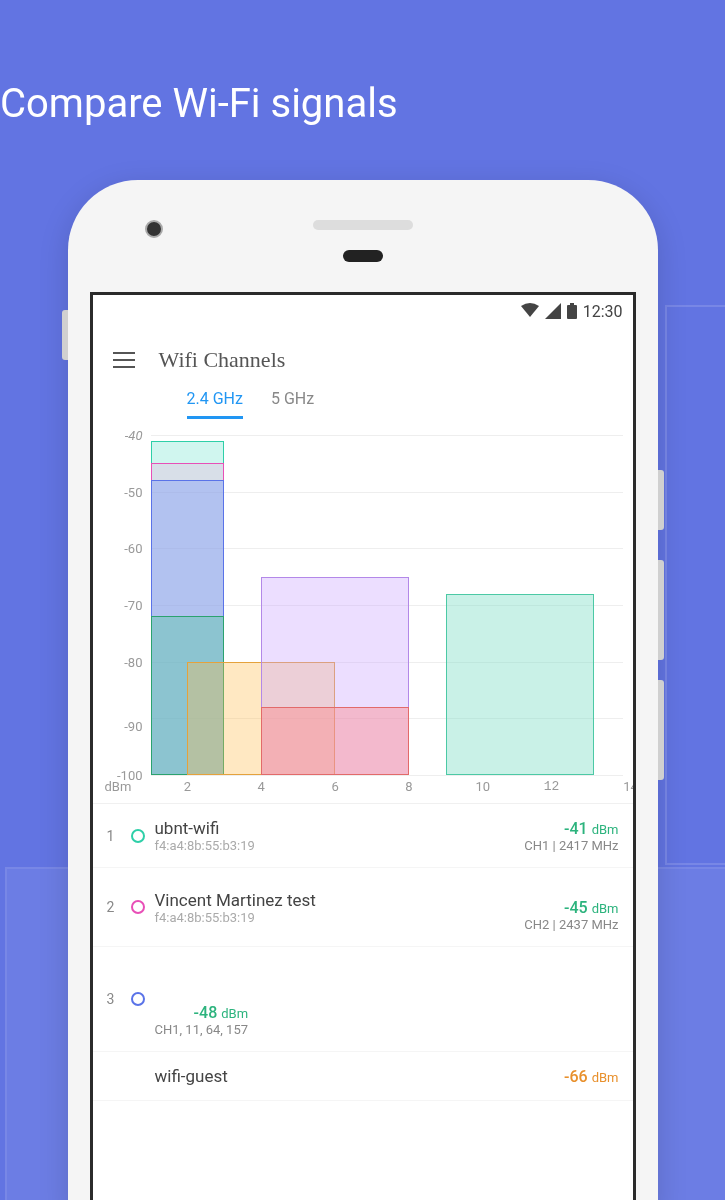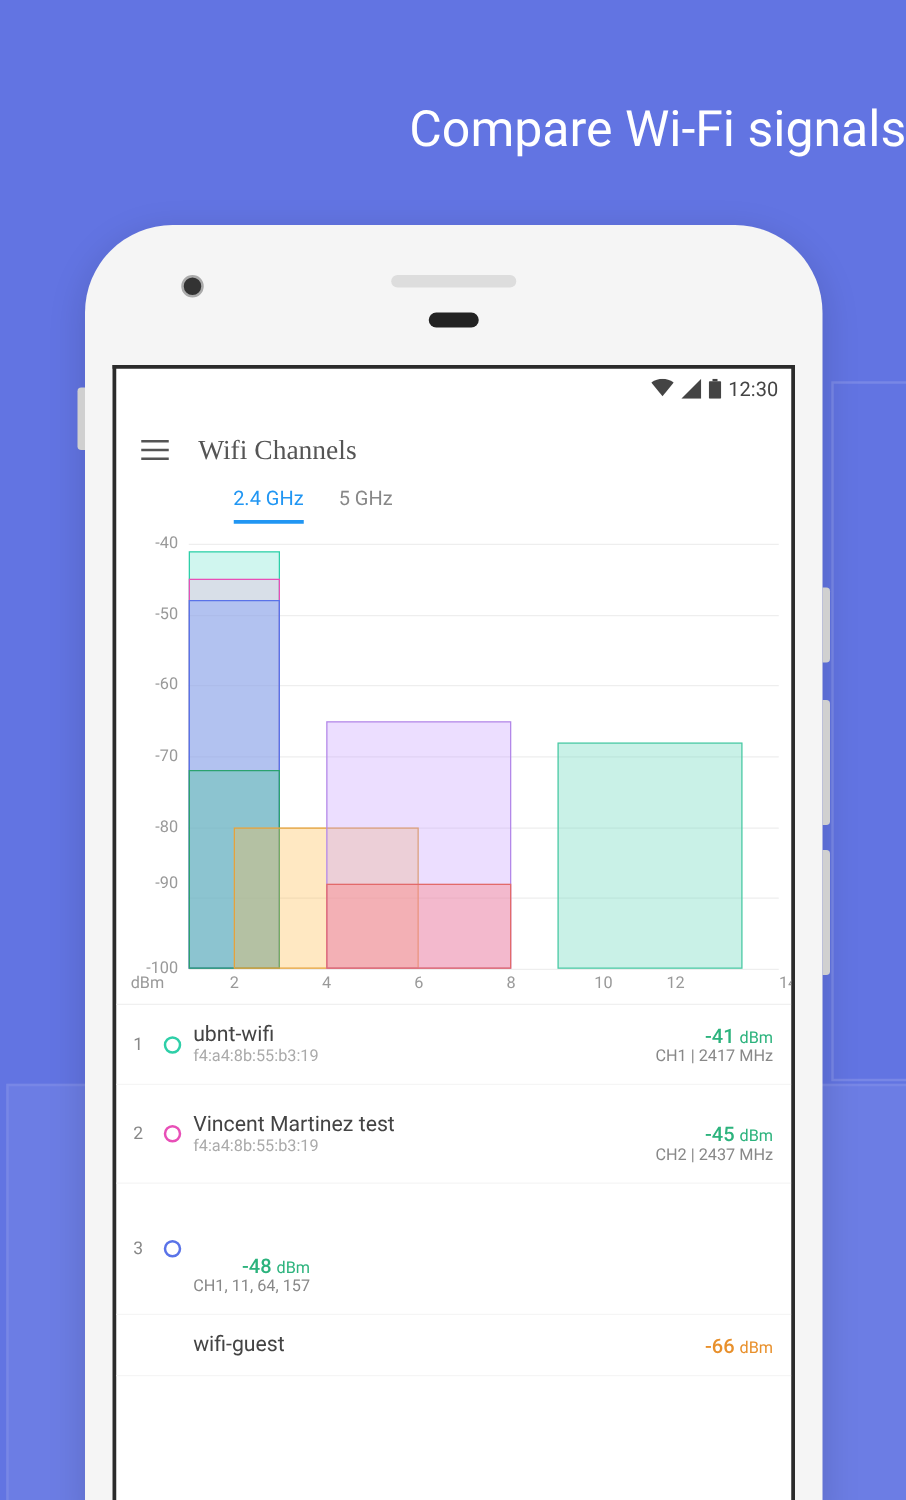--- a/index.html
+++ b/index.html
@@ -26,21 +26,21 @@
     top: 867px;
     width: 740px;
     height: 400px;
     border: 2px solid #7887e6;
     background: #6c7de4;
   }
   .promo-title {
     color: #fff;
     font-size: 40px;
     font-weight: 400;
-    text-align: right;
+    text-align: left;
     padding-top: 80px;
   }
   .phone-frame {
     position: absolute;
     left: 50%;
     transform: translateX(-50%);
     top: 180px;
     width: 590px;
     background: #f5f5f5;
     border-radius: 70px 70px 0 0;
@@ -310,26 +310,26 @@
       <div class="app-title">Wifi Channels</div>
     </div>
 
     <div class="tabs" id="tabs">
         <div class="tab active">2.4 GHz</div>
         <div class="tab">5 GHz</div>
       </div>
 
     <div class="chart-area">
       <div class="y-axis" id="y-axis">
-          <div class="tick" style="top: 0px;">-40</div>
+          <div class="tick" style="top: 0px; font-style: italic;">-40</div>
           <div class="tick" style="top: 56.6667px;">-50</div>
           <div class="tick" style="top: 113.333px;">-60</div>
           <div class="tick" style="top: 170px;">-70</div>
           <div class="tick" style="top: 226.667px;">-80</div>
-          <div class="tick" style="top: 272px;">-90</div>
+          <div class="tick" style="top: 291px;">-90</div>
           <div class="tick" style="top: 340px;">-100</div>
         </div>
       <div class="y-unit" id="y-unit" style="top: 360px;">dBm</div>
       <div class="plot" id="plot">
           <div class="gridline" style="top: 0px;"></div>
           <div class="gridline" style="top: 56.6667px;"></div>
           <div class="gridline" style="top: 113.333px;"></div>
           <div class="gridline" style="top: 170px;"></div>
           <div class="gridline" style="top: 226.667px;"></div>
           <div class="gridline" style="top: 283.333px;"></div>
@@ -342,21 +342,21 @@
           <div class="bar" style="left: 110.769px; width: 147.692px; height: 198.333px; background: rgba(200, 160, 255, 0.35); border-color: rgb(179, 136, 232);"></div>
           <div class="bar" style="left: 110.769px; width: 147.692px; height: 68px; background: rgba(255, 130, 130, 0.4); border-color: rgb(226, 106, 106);"></div>
           <div class="bar" style="left: 295.385px; width: 147.692px; height: 181.333px; background: rgba(120, 220, 195, 0.4); border-color: rgb(76, 201, 165);"></div>
         </div>
       <div class="x-axis" id="x-axis">
           <div class="tick" style="left: 36.9231px;">2</div>
           <div class="tick" style="left: 110.769px;">4</div>
           <div class="tick" style="left: 184.615px;">6</div>
           <div class="tick" style="left: 258.462px;">8</div>
           <div class="tick" style="left: 332.308px;">10</div>
-          <div class="tick" style="left: 390px;">12</div>
+          <div class="tick" style="left: 401px; font-family: Liberation Mono, monospace;">12</div>
           <div class="tick" style="left: 480px;">14</div>
         </div>
     </div>
 
     <div class="network-list" id="network-list">
         <div class="network-row">
           <div class="row-index">1</div>
           <div class="row-marker" style="border-color: rgb(46, 207, 168);"></div>
           <div class="row-main">
             <div class="row-name">ubnt-wifi</div>

